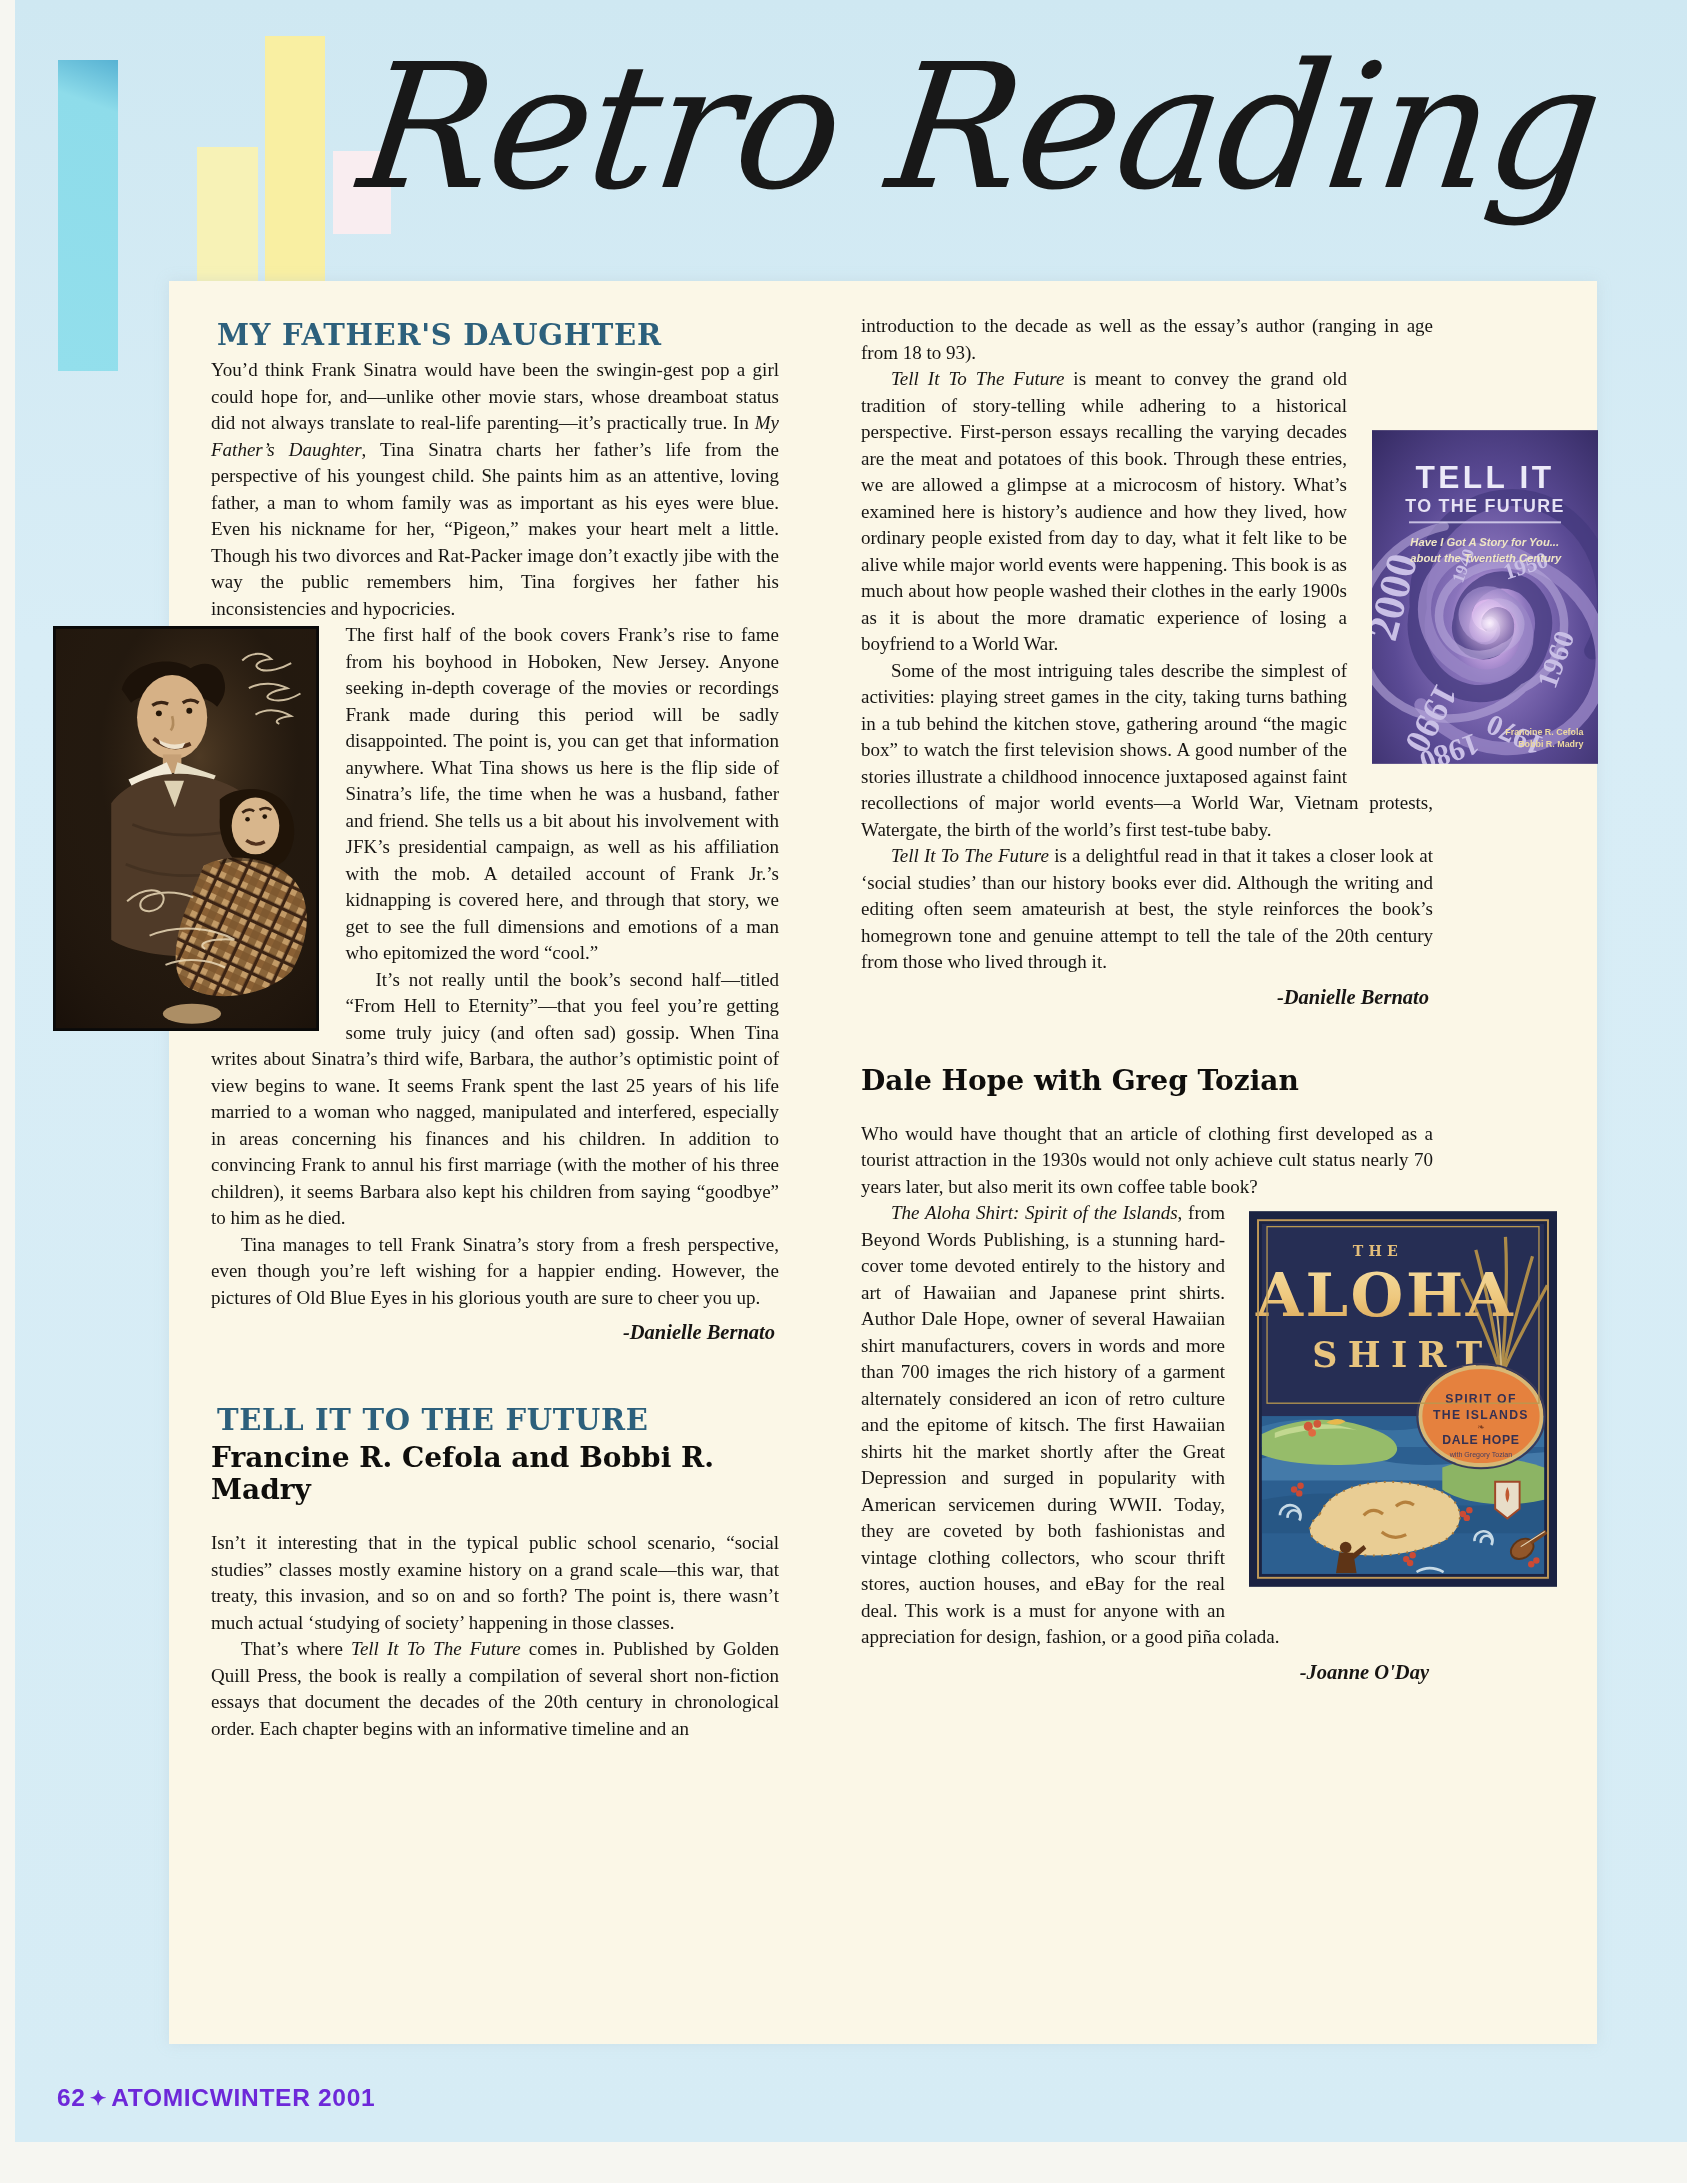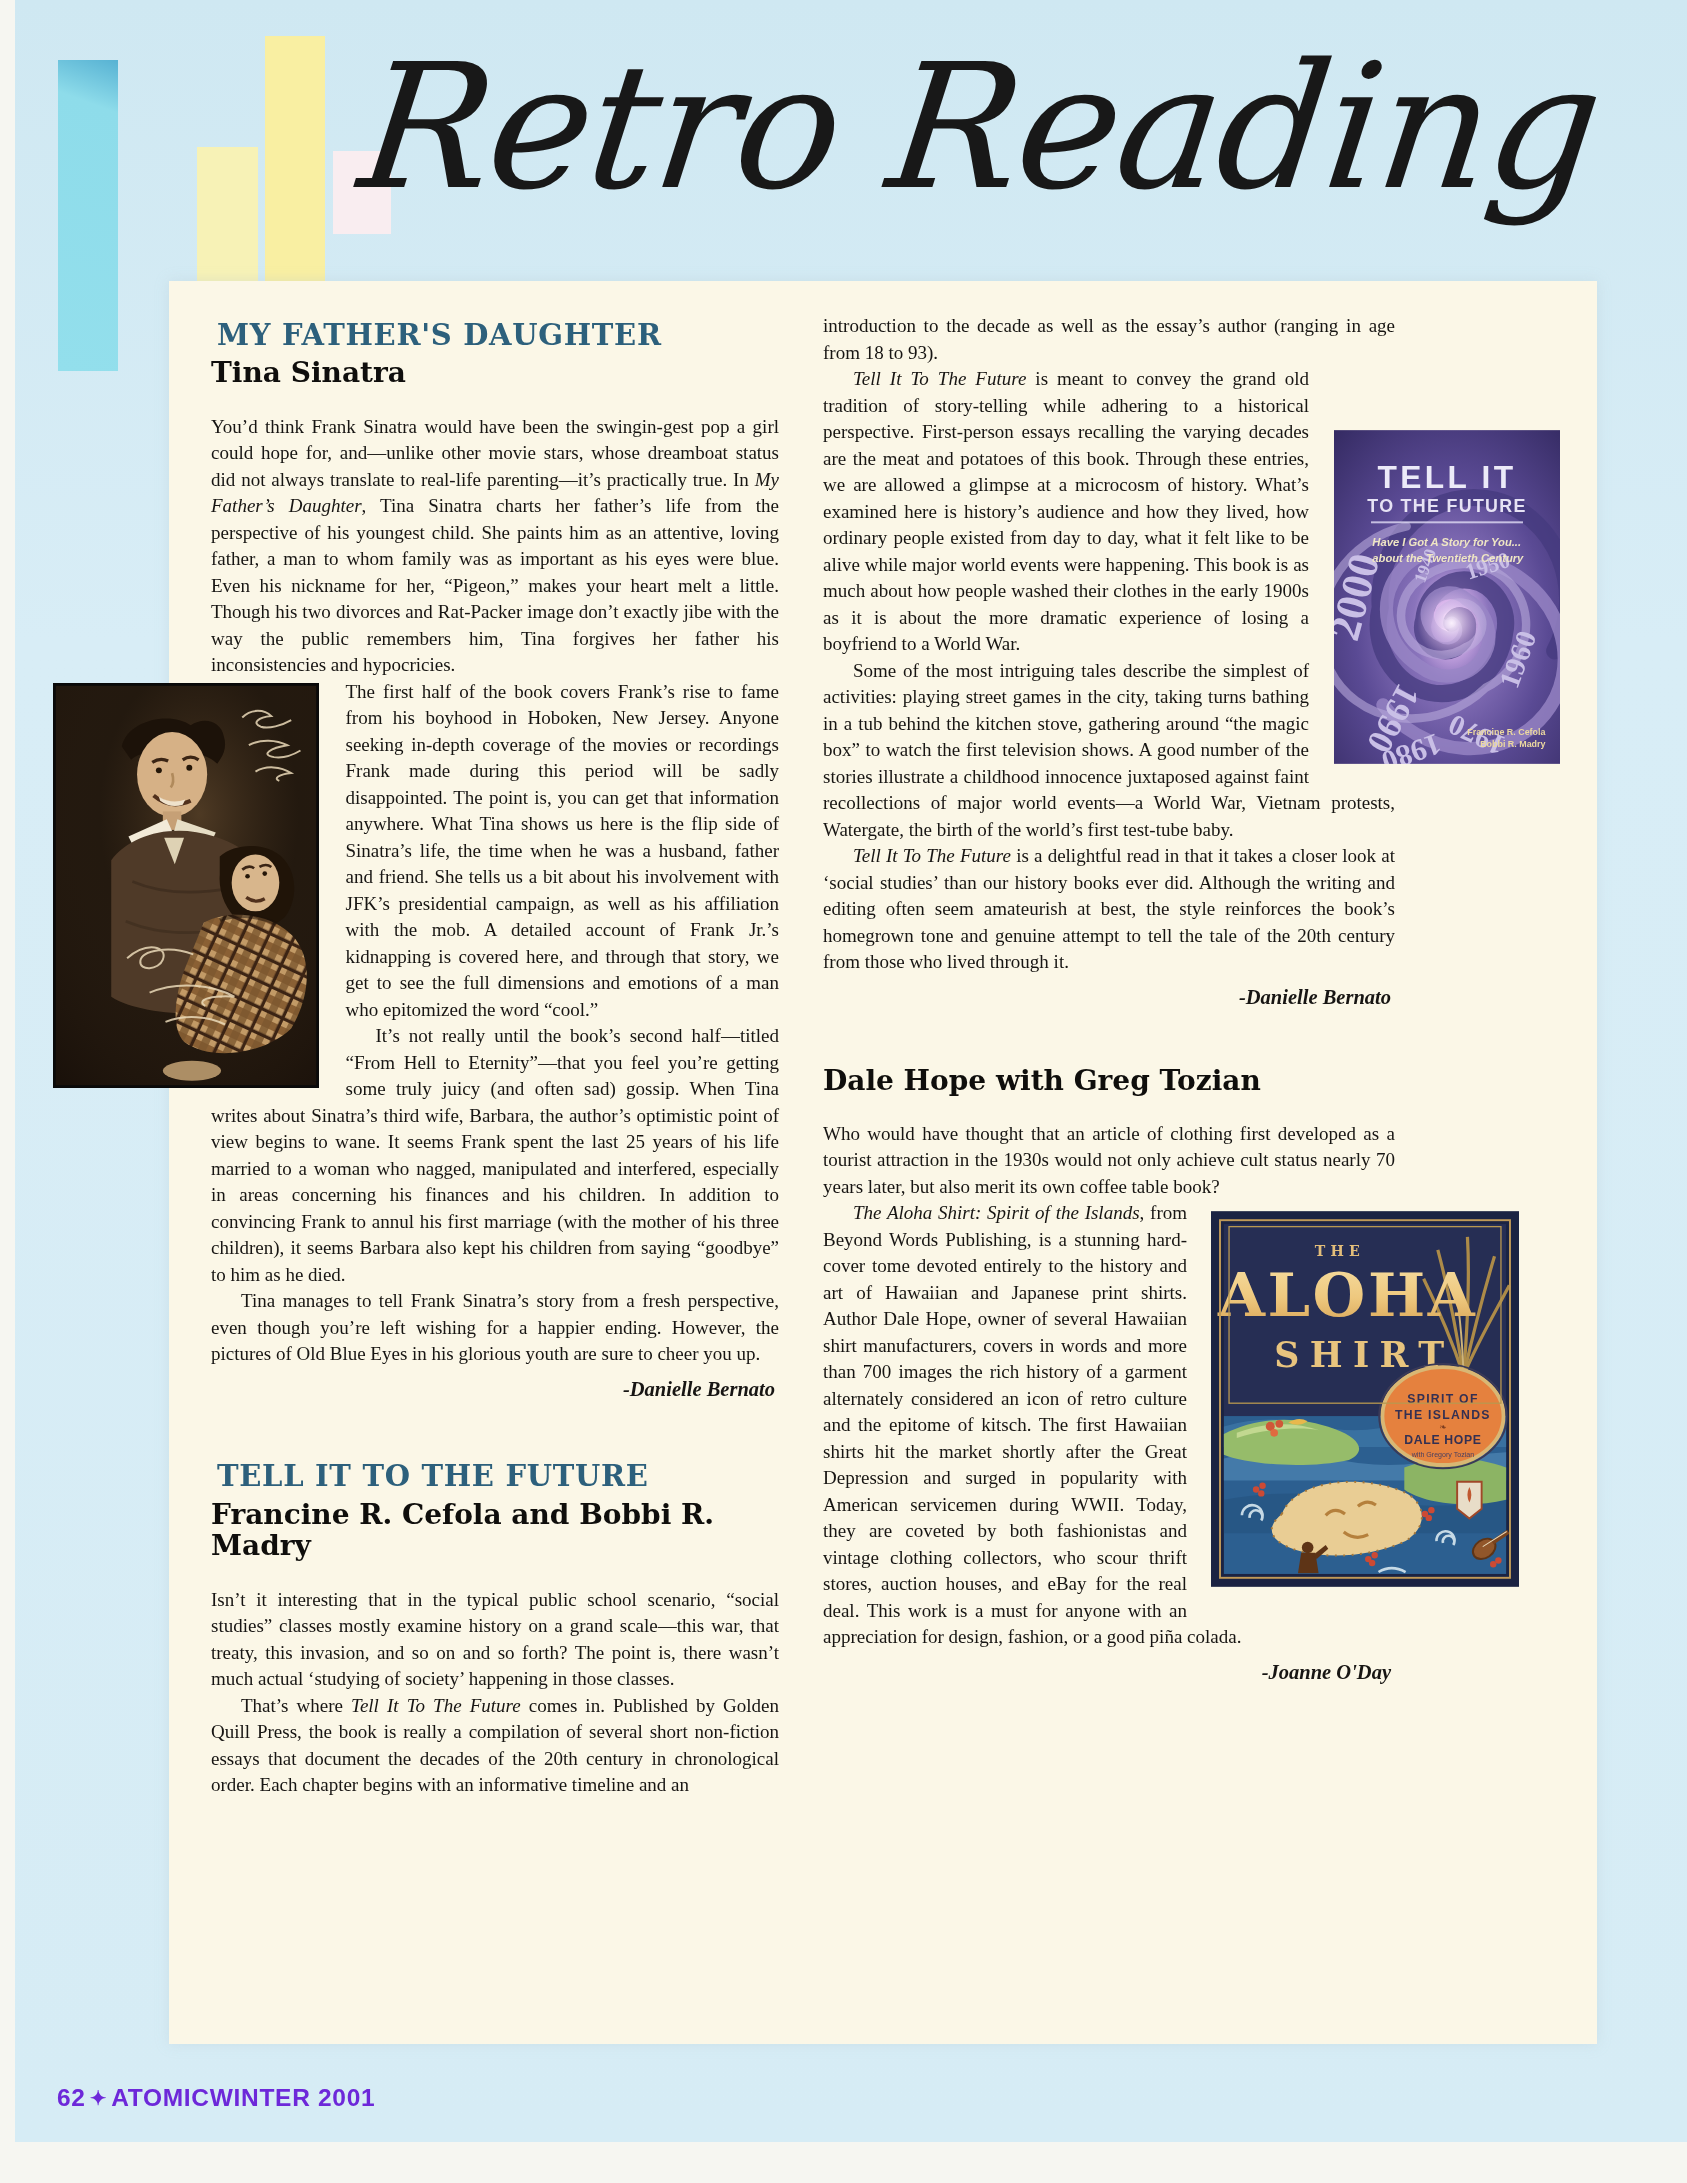--- a/index.html
+++ b/index.html
@@ -26,21 +26,21 @@
   }
   .panel{
     position:absolute;left:169px;top:281px;width:1428px;height:1763px;
     background:#fbf7e7;box-shadow:0 0 12px rgba(180,200,210,.35);
   }
   .col{
     position:absolute;top:32px;
     font-size:19px;line-height:26.5px;color:#171513;text-align:justify;
   }
   .col-left{left:42px;width:568px;}
-  .col-right{left:654px;width:572px;}
+  .col-right{left:692px;width:572px;}
   h1.section{
     font-family:"DejaVu Serif",serif;font-weight:700;
     font-size:29px;line-height:1.12;letter-spacing:0.7px;color:#2d607c;
     margin:6px;text-align:left;
   }
   h2.byline{
     font-family:"DejaVu Serif",serif;font-weight:700;
     font-size:28px;line-height:1.12;color:#0f0e0c;
     margin:2.6px 0 25px 0;text-align:left;
   }
@@ -82,21 +82,20 @@
 <div class="bar bar-yellow-pale"></div>
 <div class="bar bar-yellow"></div>
 <div class="bar bar-pink"></div>
 
 <div class="script-title">Retro Reading</div>
 
 <div class="panel">
 
   <div class="col col-left">
     <h1 class="section">MY FATHER'S DAUGHTER</h1>
-    <h2 class="byline">Tina Sinatra</h2>
 
     <p class="body"><span>You’d think Frank Sinatra would have been the swingin-gest pop a girl could hope for, and—unlike other movie stars, whose dreamboat status did not always translate to real-life parenting—it’s practically true. In </span><i>My Father’s Daughter</i><span>, Tina Sinatra charts her father’s life from the perspective of his youngest child. She paints him as an attentive, loving father, a man to whom family was as important as his eyes were blue. Even his nickname for her, “Pigeon,” makes your heart melt a little. Though his two divorces and Rat-Packer image don’t exactly jibe with the way the public remembers him, Tina forgives her father his inconsistencies and hypocricies.</span></p>
 
     <p class="body">
       <span class="photo-float">
         <svg viewBox="0 0 402 612" xmlns="http://www.w3.org/2000/svg">
           <defs>
             <radialGradient id="sepia" cx="55%" cy="32%" r="85%">
               <stop offset="0%" stop-color="#4e3a24"></stop>
               <stop offset="45%" stop-color="#33241572"></stop>

